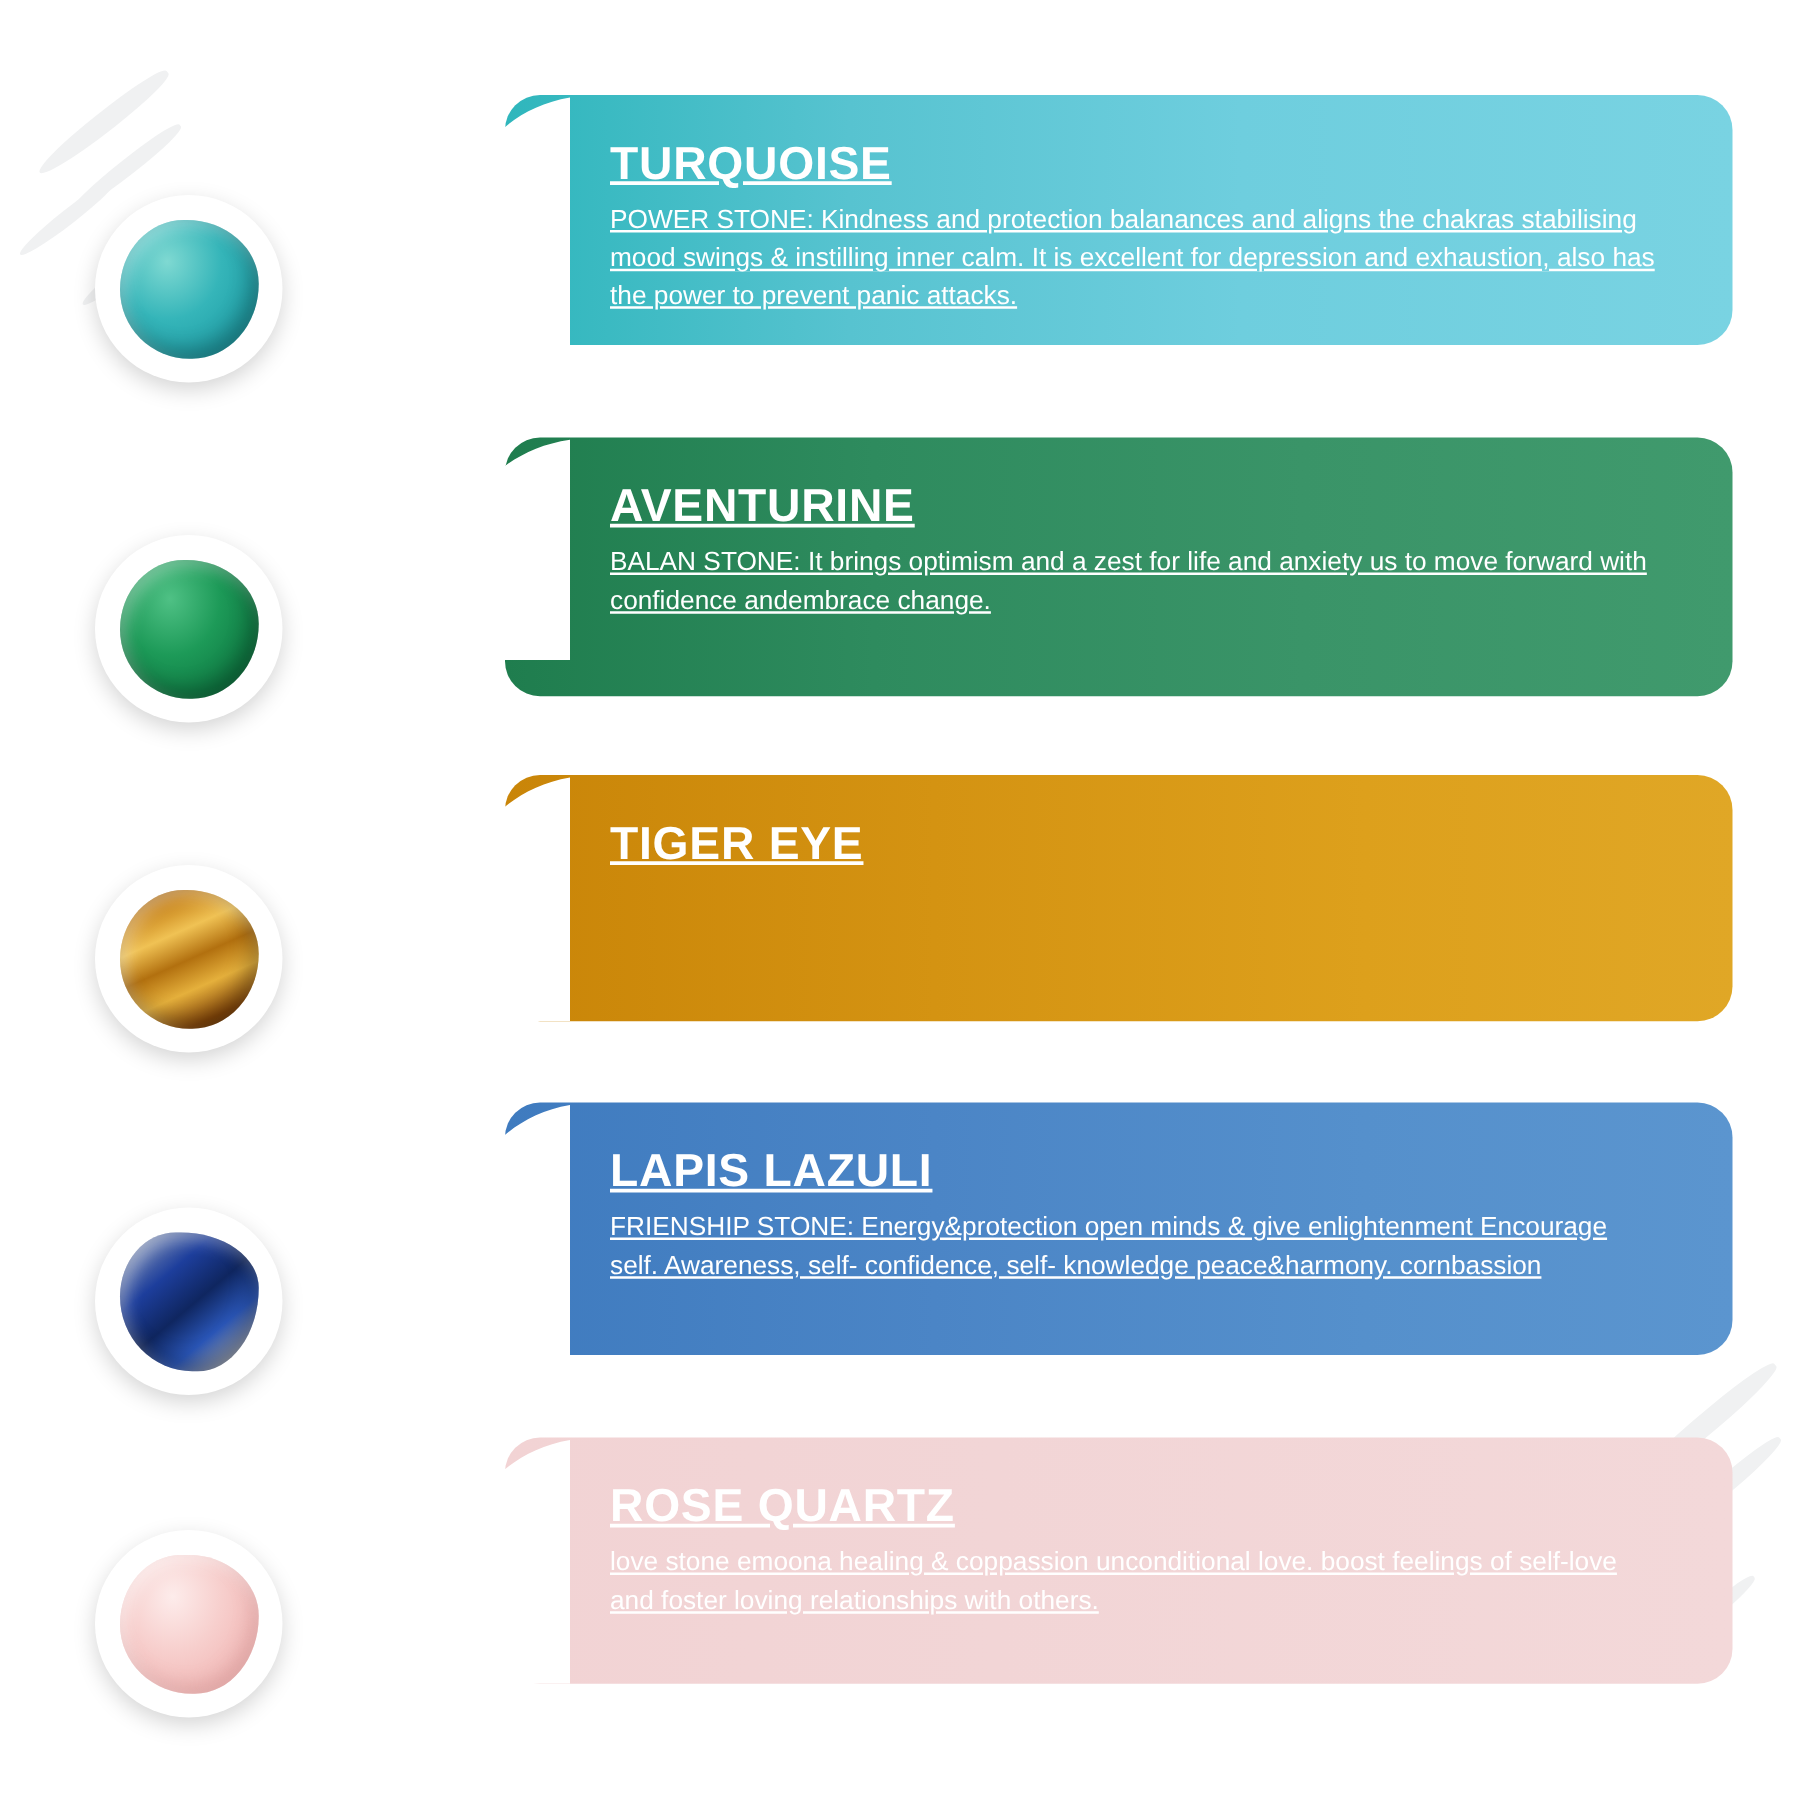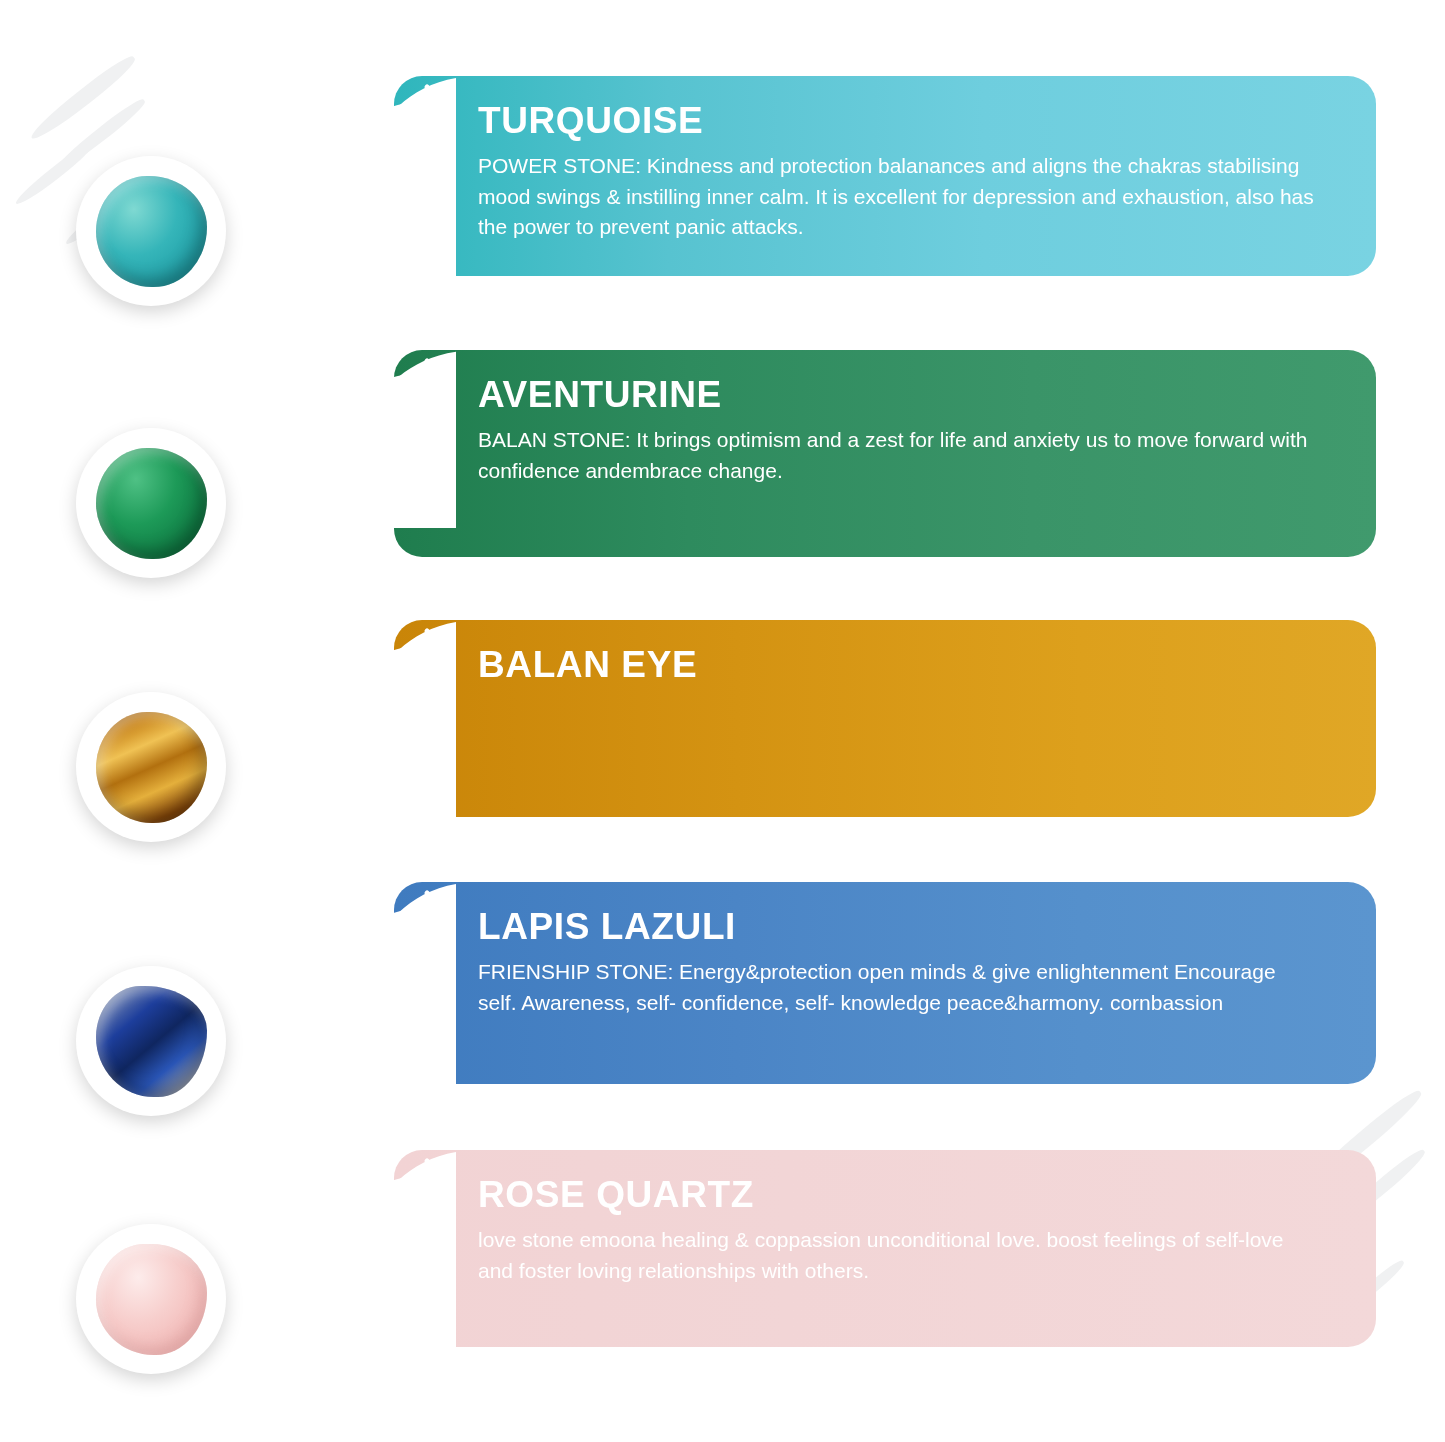--- a/index.html
+++ b/index.html
@@ -39,26 +39,27 @@
 
   .row {
     position: absolute;
     left: 0;
     width: 1445px;
   }
 
   
   .banner {
     position: absolute;
-    left: 394px;
+    left: 404px;
     width: 982px;
     border-radius: 28px;
     color: #ffffff;
     box-sizing: border-box;
-    padding: 26px 60px 26px 84px;
+    padding: 36px 60px 26px 84px;
+    text-decoration: underline;
   }
 
   
   .swoosh {
     position: absolute;
     left: 196px;
     width: 260px;
     height: 100%;
     top: 0;
     pointer-events: none;
@@ -169,21 +170,21 @@
     </div>
   </div>
 
   <div class="row row-tiger" style="top:620px; height:197px;">
     <div class="banner">
       <div class="chev">
         <svg viewBox="0 0 26 40" width="26" height="40">
           <polyline points="5,5 19,20 5,35" fill="none" stroke="#ffffff" stroke-width="5" stroke-linecap="round" stroke-linejoin="round"></polyline>
         </svg>
       </div>
-      <h2 class="title">BALAN EYE</h2>
+      <h2 class="title">TIGER EYE</h2>
     </div>
     <div class="swoosh">
       <svg viewBox="0 0 260 197" preserveAspectRatio="none">
         <path d="M0,0 L260,0 L260,197 L0,197 C0,197 40,193 88,166 C132,140 150,107 168,75 C186,44 212,10 260,2 L260,0 Z" fill="#ffffff"></path>
         <path d="M110,59 C150,46 190,30 232,22 C196,37 160,57 132,85 C104,113 88,146 62,170 C84,132 90,89 110,59 Z" fill="#ffffff"></path>
       </svg>
     </div>
     <div class="circle" style="left:76px; top:72px; width:150px; height:150px;">
       <div class="stone" style="background: linear-gradient(156deg, #8d4b0b 0%, #c9851a 18%, #f0c254 34%, #b2700f 50%, #e5b03c 66%, #8a4a0a 84%, #5d3006 100%);"></div>
     </div>

